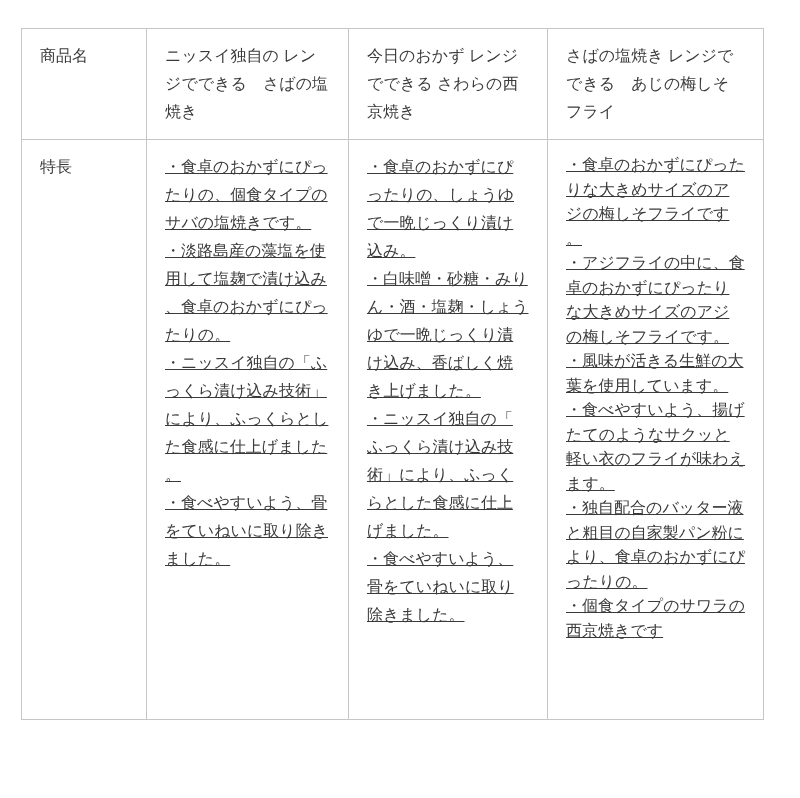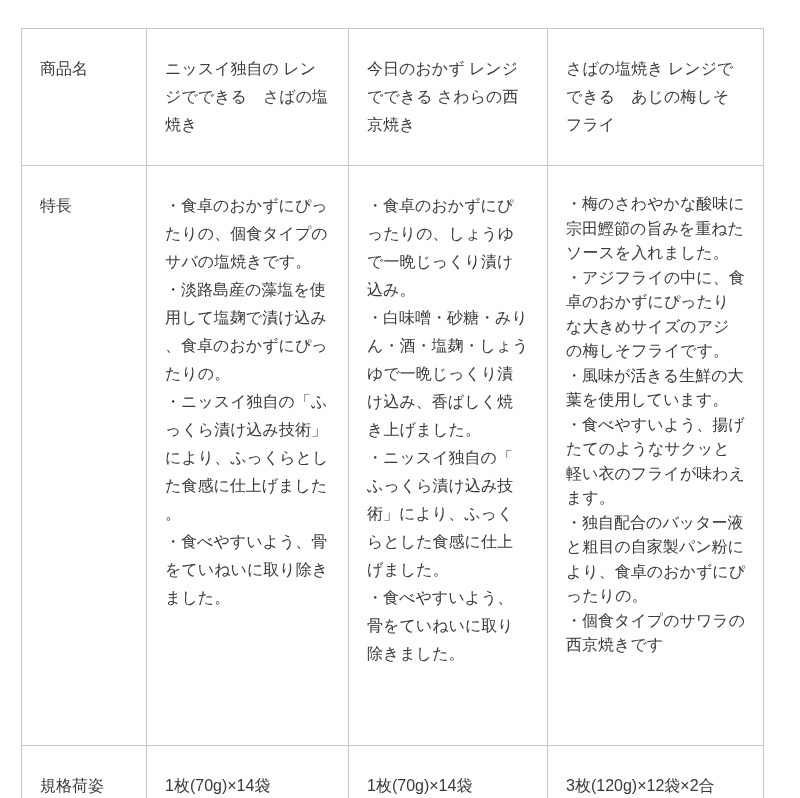--- a/index.html
+++ b/index.html
@@ -26,31 +26,32 @@
   .spec-table th,
   .spec-table td {
     box-sizing: border-box;
     border: 1px solid #c6c6c6;
     vertical-align: top;
     text-align: left;
     font-weight: 400;
     font-size: 16px;
     line-height: 28px;
     color: #3a3a3a;
-    padding: 26px 18px;
+    padding: 13px 18px;
     overflow-wrap: break-word;
     word-break: break-all;
     line-break: anywhere;
   }
   tr.row-product-name { height: 106px; }
   tr.row-features     { height: 580px; }
   tr.row-packaging    { height: 54px;  }
   td.cell-features .feature-item {
     margin: 0;
     padding: 0;
+    text-decoration: underline;
   }
   
   td.cell-features.tight { line-height: 24.5px; }
 </style>
 </head>
 <body>
 
 <div class="canvas">
   <table class="spec-table">
     <colgroup>
@@ -76,30 +77,24 @@
         <div class="feature-item">・ニッスイ独自の「ふっくら漬け込み技術」により、ふっくらとした食感に仕上げました。</div>
         <div class="feature-item">・食べやすいよう、骨をていねいに取り除きました。</div>
       </td>
       <td class="cell-features">
         <div class="feature-item">・食卓のおかずにぴったりの、しょうゆで一晩じっくり漬け込み。</div>
         <div class="feature-item">・白味噌・砂糖・みりん・酒・塩麹・しょうゆで一晩じっくり漬け込み、香ばしく焼き上げました。</div>
         <div class="feature-item">・ニッスイ独自の「ふっくら漬け込み技術」により、ふっくらとした食感に仕上げました。</div>
         <div class="feature-item">・食べやすいよう、骨をていねいに取り除きました。</div>
       </td>
       <td class="cell-features tight">
-        <div class="feature-item">・梅のさわやかな酸味に宗田鰹節の旨みを重ねたソースを入れました。</div>
+        <div class="feature-item">・食卓のおかずにぴったりな大きめサイズのアジの梅しそフライです。</div>
         <div class="feature-item">・アジフライの中に、食卓のおかずにぴったりな大きめサイズのアジの梅しそフライです。</div>
         <div class="feature-item">・風味が活きる生鮮の大葉を使用しています。</div>
         <div class="feature-item">・食べやすいよう、揚げたてのようなサクッと軽い衣のフライが味わえます。</div>
         <div class="feature-item">・独自配合のバッター液と粗目の自家製パン粉により、食卓のおかずにぴったりの。</div>
         <div class="feature-item">・個食タイプのサワラの西京焼きです</div>
       </td>
     </tr>
 
-    <tr class="row-packaging">
-      <th>規格荷姿</th>
-      <td>1枚(70g)×14袋</td>
-      <td>1枚(70g)×14袋</td>
-      <td>3枚(120g)×12袋×2合</td>
-    </tr>
   </tbody>
     </table>
 </div>
 
 </body></html>

